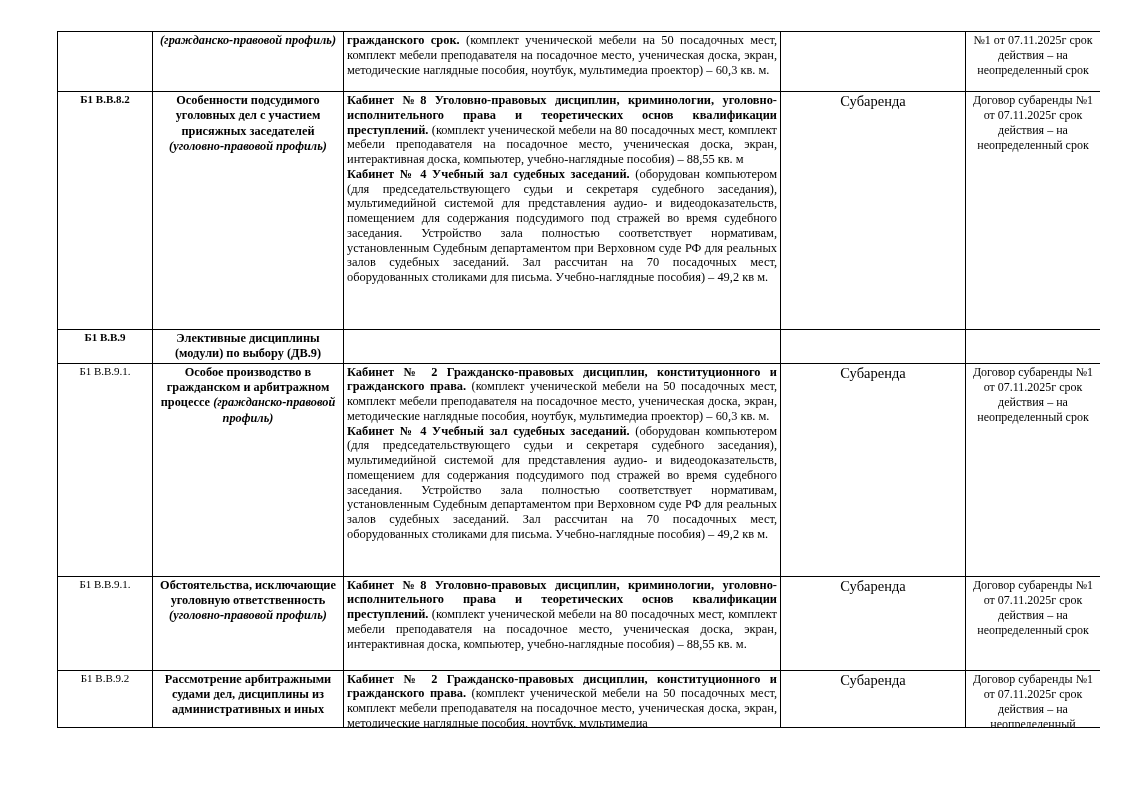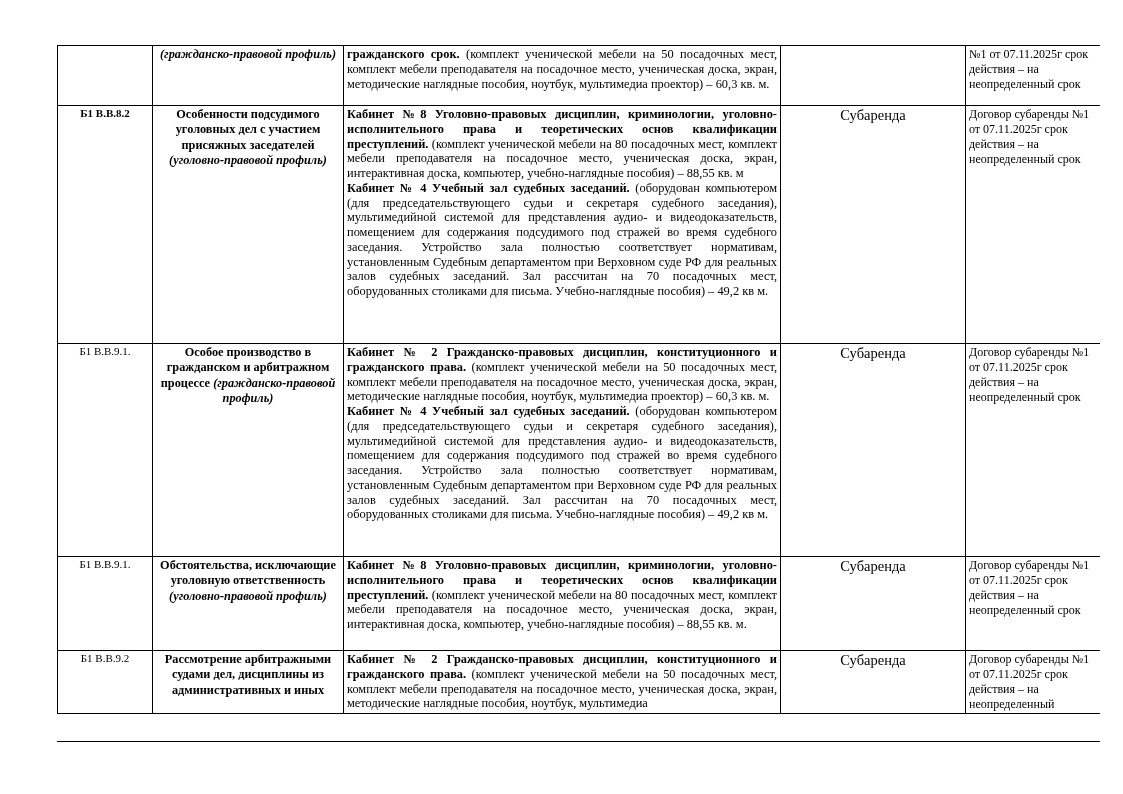--- a/index.html
+++ b/index.html
@@ -7,21 +7,21 @@
     padding: 0;
     width: 1123px;
     height: 794px;
     background: #ffffff;
     color: #000000;
     font-family: "Liberation Serif", "DejaVu Serif", serif;
   }
   .sheet {
     position: absolute;
     left: 57px;
-    top: 45px;
+    top: 31px;
     width: 1043px;
     height: 696px;
     overflow: hidden;
     border-bottom: 1px solid #000;
   }
   table.doc {
     border-collapse: collapse;
     table-layout: fixed;
     width: 1043px;
   }
@@ -70,21 +70,21 @@
   td.fac .lead { font-weight: bold; }
 
   td.lease {
     text-align: center;
     font-size: 14.5px;
     line-height: 1.2;
     padding-top: 4px;
   }
 
   td.contract {
-    text-align: left;
+    text-align: center;
     font-size: 12px;
     line-height: 1.25;
     padding-top: 3px;
   }
 </style>
 </head>
 <body>
 
 <div class="sheet">
   <table class="doc">
@@ -121,20 +121,31 @@
         <span class="profile">(уголовно-правовой профиль)</span>
       </td>
       <td class="fac">
         <p><span class="lead">Кабинет №8 Уголовно-правовых дисциплин, криминологии, уголовно-исполнительного права и теоретических основ квалификации преступлений.</span><span> (комплект ученической мебели на 80 посадочных мест, комплект мебели преподавателя на посадочное место, ученическая доска, экран, интерактивная доска, компьютер, учебно-наглядные пособия) – 88,55 кв. м</span></p>
         <p><span class="lead">Кабинет № 4 Учебный зал судебных заседаний.</span><span> (оборудован компьютером (для председательствующего судьи и секретаря судебного заседания), мультимедийной системой для представления аудио- и видеодоказательств, помещением для содержания подсудимого под стражей во время судебного заседания. Устройство зала полностью соответствует нормативам, установленным Судебным департаментом при Верховном суде РФ для реальных залов судебных заседаний. Зал рассчитан на 70 посадочных мест, оборудованных столиками для письма. Учебно-наглядные пособия) – 49,2 кв м.</span></p>
       </td>
       <td class="lease">Субаренда</td>
       <td class="contract">Договор субаренды №1 от 07.11.2025г срок действия – на неопределенный срок</td>
     </tr>
 
+    <tr class="r2">
+      <td class="code bold">
+        <span>Б1 В.В.9</span>
+      </td>
+      <td class="disc">
+        <span>Элективные дисциплины (модули) по выбору (ДВ.9)</span>
+      </td>
+      <td class="fac"></td>
+      <td class="lease"></td>
+      <td class="contract"></td>
+    </tr>
 
     <tr class="r3">
       <td class="code">
         <span>Б1 В.В.9.1.</span>
       </td>
       <td class="disc">
         <span>Особое производство в гражданском и арбитражном процессе</span>
         <span class="profile">(гражданско-правовой профиль)</span>
       </td>
       <td class="fac">

